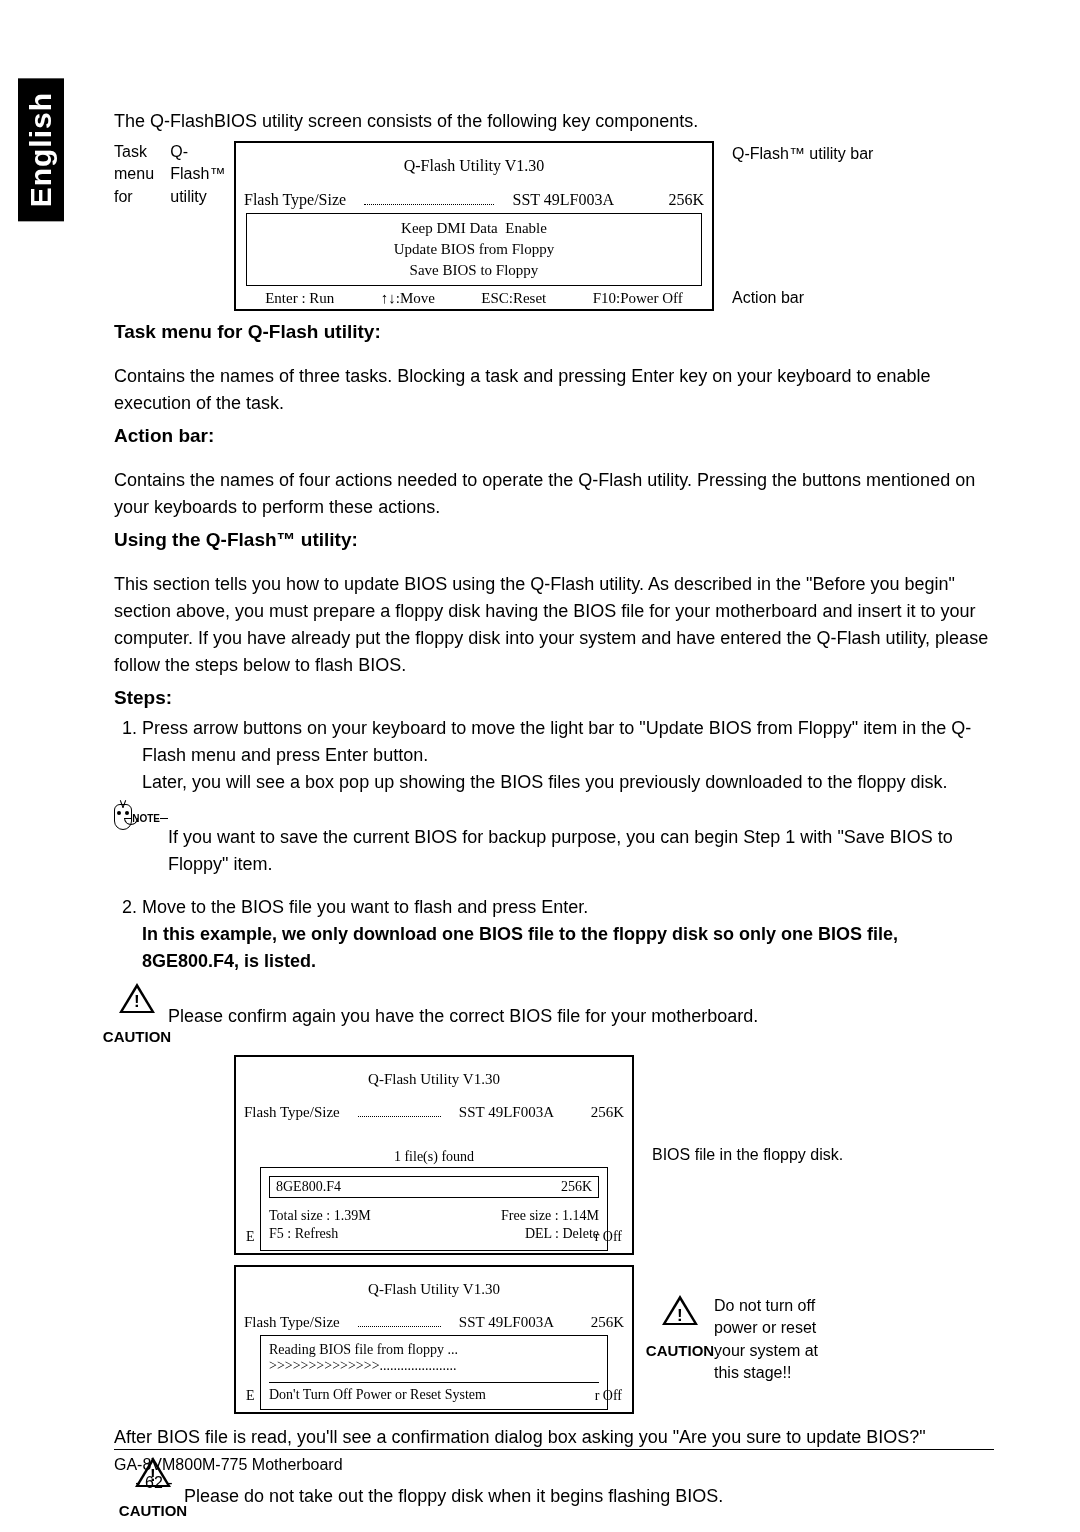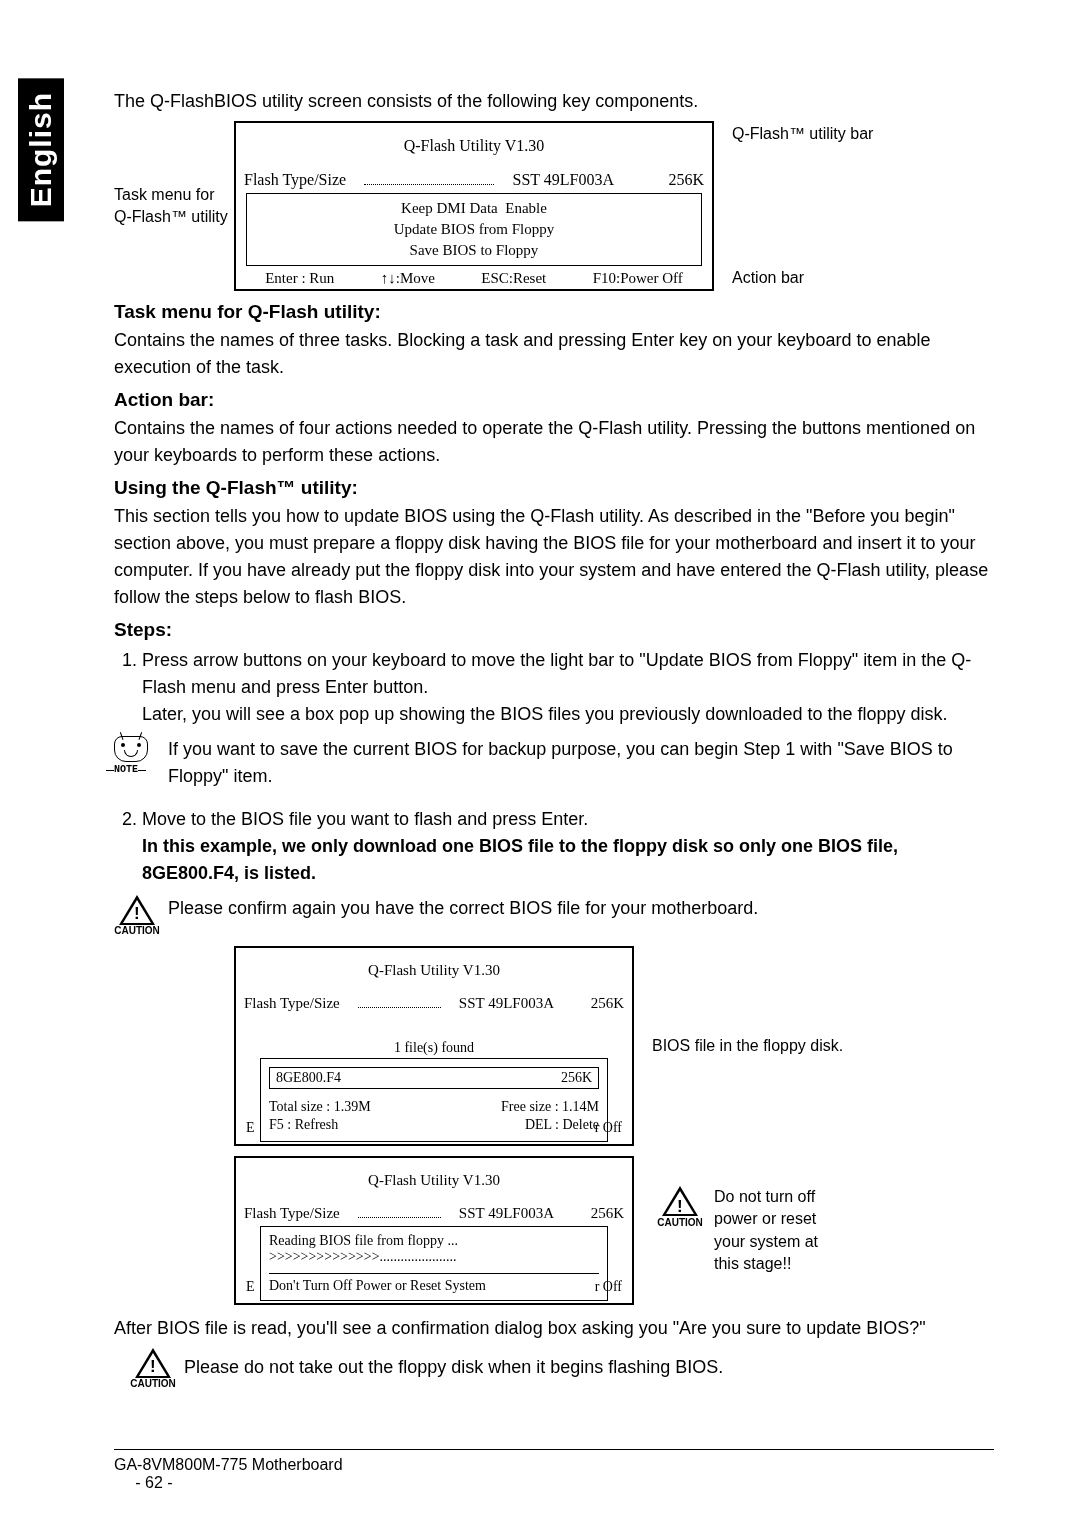--- a/index.html
+++ b/index.html
@@ -33,37 +33,37 @@
   }
   .h-main {
     font-weight: bold;
     font-size: 21px;
     margin-bottom: 6px;
   }
   .p-body {
     font-size: 18px;
     line-height: 1.5;
     margin-bottom: 6px;
+    margin-top: 20px;
   }
   .h-sub {
     font-weight: bold;
     font-size: 19px;
     margin-top: 8px;
     margin-bottom: 4px;
   }
   .diagram-row {
     display: flex;
     align-items: stretch;
     margin: 6px 0 10px 0;
   }
   .diag-left-label {
     width: 120px;
     font-size: 16px;
     display: flex;
-    flex-direction: column;
     justify-content: center;
     line-height: 1.4;
   }
   .qf-box {
     border: 2px double #000;
     width: 480px;
     font-family: "Times New Roman", serif;
     font-size: 16px;
   }
   .qf-title {
@@ -102,24 +102,22 @@
   ol li { margin-bottom: 8px; line-height: 1.5; font-size: 18px; }
   .note-row {
     display: flex;
     align-items: flex-start;
     margin: 6px 0 10px 0;
   }
   .note-icon {
     width: 46px;
     flex-shrink: 0;
     display: flex;
-    flex-direction: column;
-    align-items: flex-start;
+    align-items: center;
     margin-right: 8px;
-    font-family: Liberation Mono, monospace;
   }
   .note-icon .face {
     width: 34px; height: 26px;
     border: 1.5px solid #000;
     border-radius: 8px 8px 12px 12px;
     position: relative;
   }
   .note-icon .face::before {
     content: "";
     position: absolute;
@@ -187,21 +185,21 @@
   }
   .caution-bang {
     position: absolute;
     left: -3px; top: 9px;
     font-weight: bold;
     font-size: 17px;
     color: #000;
     z-index: 2;
   }
   .caution-tag {
-    font-size: 10px; font-weight: bold; margin-top: 0;
+    font-size: 15px; font-weight: bold; margin-top: 15px;
   }
   .bold { font-weight: bold; }
   .diagram2-wrap {
     margin: 8px 0 10px 120px;
     display: flex;
     align-items: center;
   }
   .diag2-right {
     width: 210px;
     font-size: 16px;

